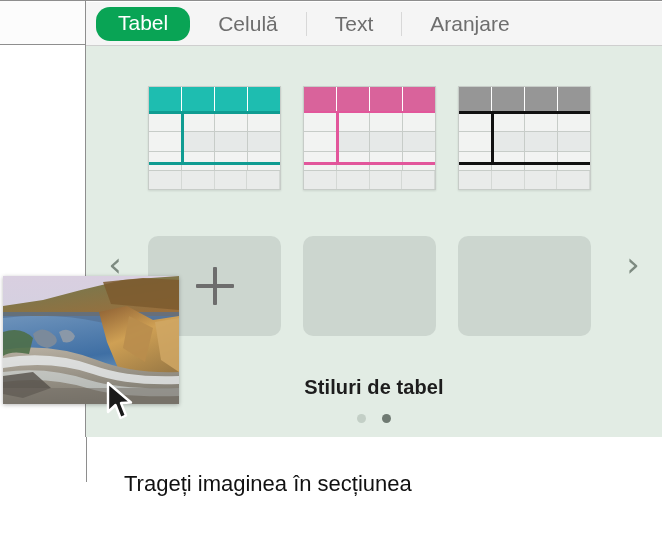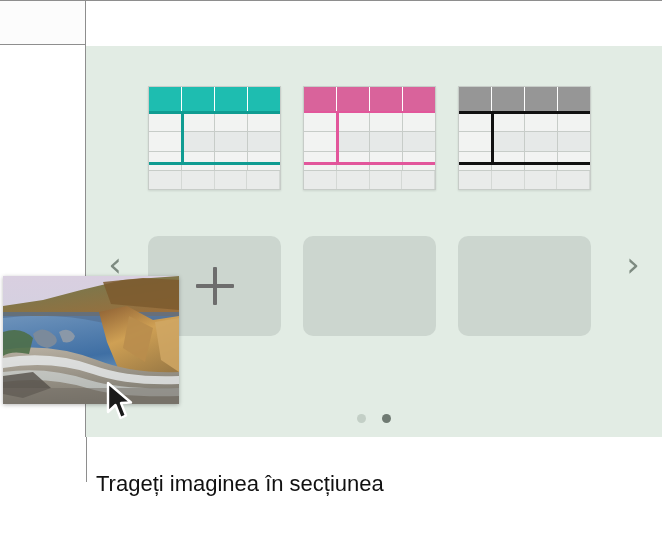--- a/index.html
+++ b/index.html
@@ -162,33 +162,46 @@
 
   
   .leader {
     position:absolute; left:86px; top:437px; width:1px; height:45px;
     background:#8e8e8e;
   }
   .caption {
     position:absolute; left:96px; top:468px; width:520px;
     font-size:22px; line-height:31px; color:#111111;
   }
-  .caption div { white-space: nowrap; }
+  .caption div { white-space: nowrap; margin-left: 28px; }
 </style>
 </head>
 <body>
 
 <div id="root">
 
   <div class="doc-col">
     <div class="doc-col-header"></div>
   </div>
 
   <div class="inspector">
 
+    <div class="tabbar">
+      <div class="tab sel">Tabel</div>
+      <div class="tabspace-a"></div>
+      <div class="tab tab-plain">Celulă</div>
+      <div class="tabspace-a"></div>
+      <div class="tab-sep"></div>
+      <div class="tabspace-b"></div>
+      <div class="tab tab-plain">Text</div>
+      <div class="tabspace-b"></div>
+      <div class="tab-sep"></div>
+      <div class="tabspace-b"></div>
+      <div class="tab tab-plain">Aranjare</div>
+    </div>
 
     <div class="panel-body">
 
       <div class="styles-row">
 
         <div class="thumb t1">
           <div class="t-head">
             <div style="background:#1ebdb0"></div>
               <div style="background:#1ebdb0"></div>
             <div style="background:#1ebdb0"></div>
@@ -300,20 +313,21 @@
       <div class="chev right">›</div>
 
       <div class="tiles">
         <div class="tile p1">
           <div class="plus"></div>
         </div>
         <div class="tile p2"></div>
         <div class="tile p3"></div>
       </div>
 
+      <div class="section-label">Stiluri de tabel</div>
 
       <div class="dots">
         <div class="dot"></div>
         <div class="dot active"></div>
       </div>
     </div>
   </div>
 
   <div class="drag-img">
     <svg width="176" height="128" viewBox="0 0 176 128">

